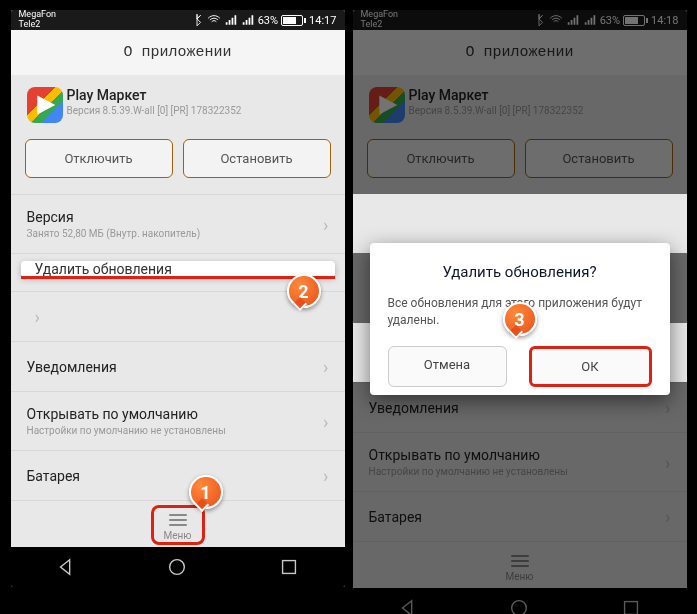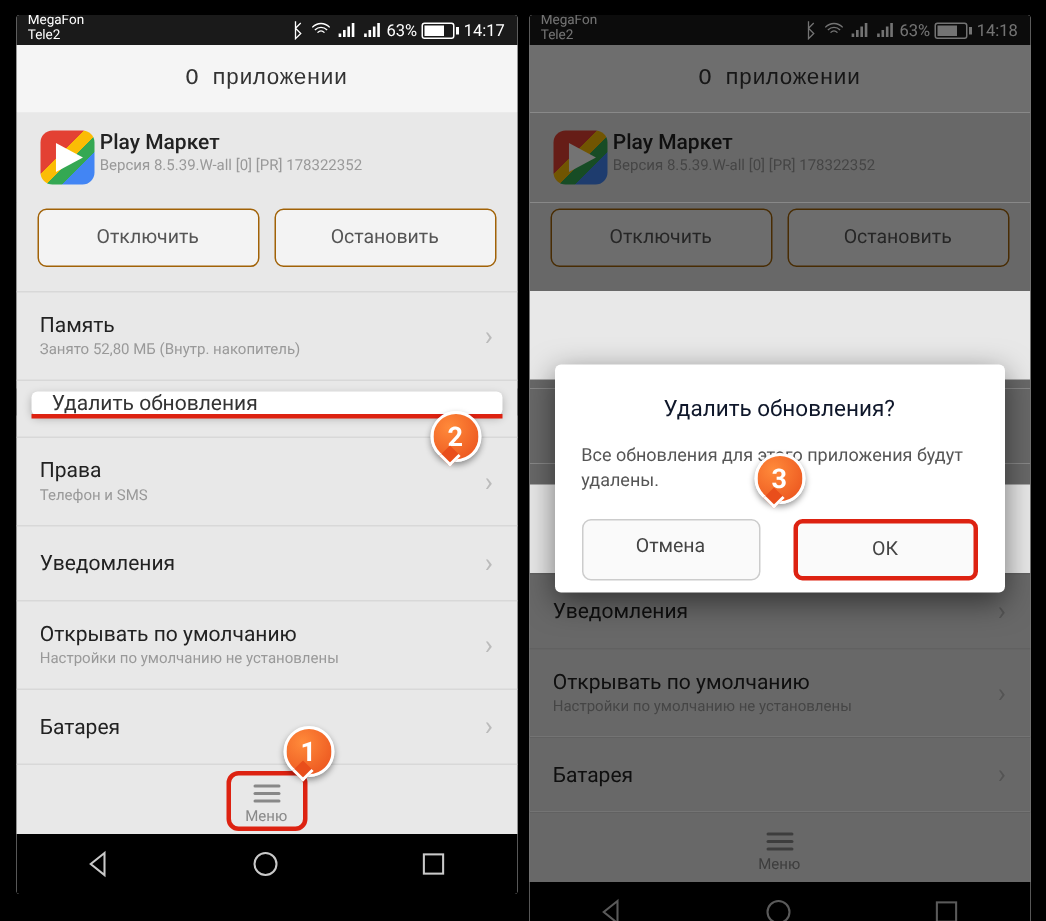--- a/index.html
+++ b/index.html
@@ -228,40 +228,36 @@
     </div>
   </div>
 
   <div class="btn-row">
     <div class="btn">Отключить</div>
     <div class="btn">Остановить</div>
   </div>
 
   <div class="row">
     <div class="row-text">
-      <div class="row-title">Память</div>
+      <div class="row-title">Версия</div>
       <div class="row-sub">Занято 52,80 МБ (Внутр. накопитель)</div>
     </div>
     <div class="chevron">›</div>
   </div>
 
   <div style="height:6px;border-top:1px solid #d8d8d8;background:#e8e8e8"></div>
 
   <div class="popup-row" style="margin-top:2px;">
     <span>Удалить обновления</span>
     <div class="red-underline"></div>
   </div>
 
   <div style="height:14px;background:#e8e8e8"></div>
 
   <div class="row">
-    <div class="row-text">
-      <div class="row-title">Права</div>
-      <div class="row-sub">Телефон и SMS</div>
-    </div>
     <div class="chevron">›</div>
   </div>
 
   <div class="row">
     <div class="row-text">
           <div class="row-title">Уведомления</div>
         </div>
     <div class="chevron">›</div>
   </div>
 

